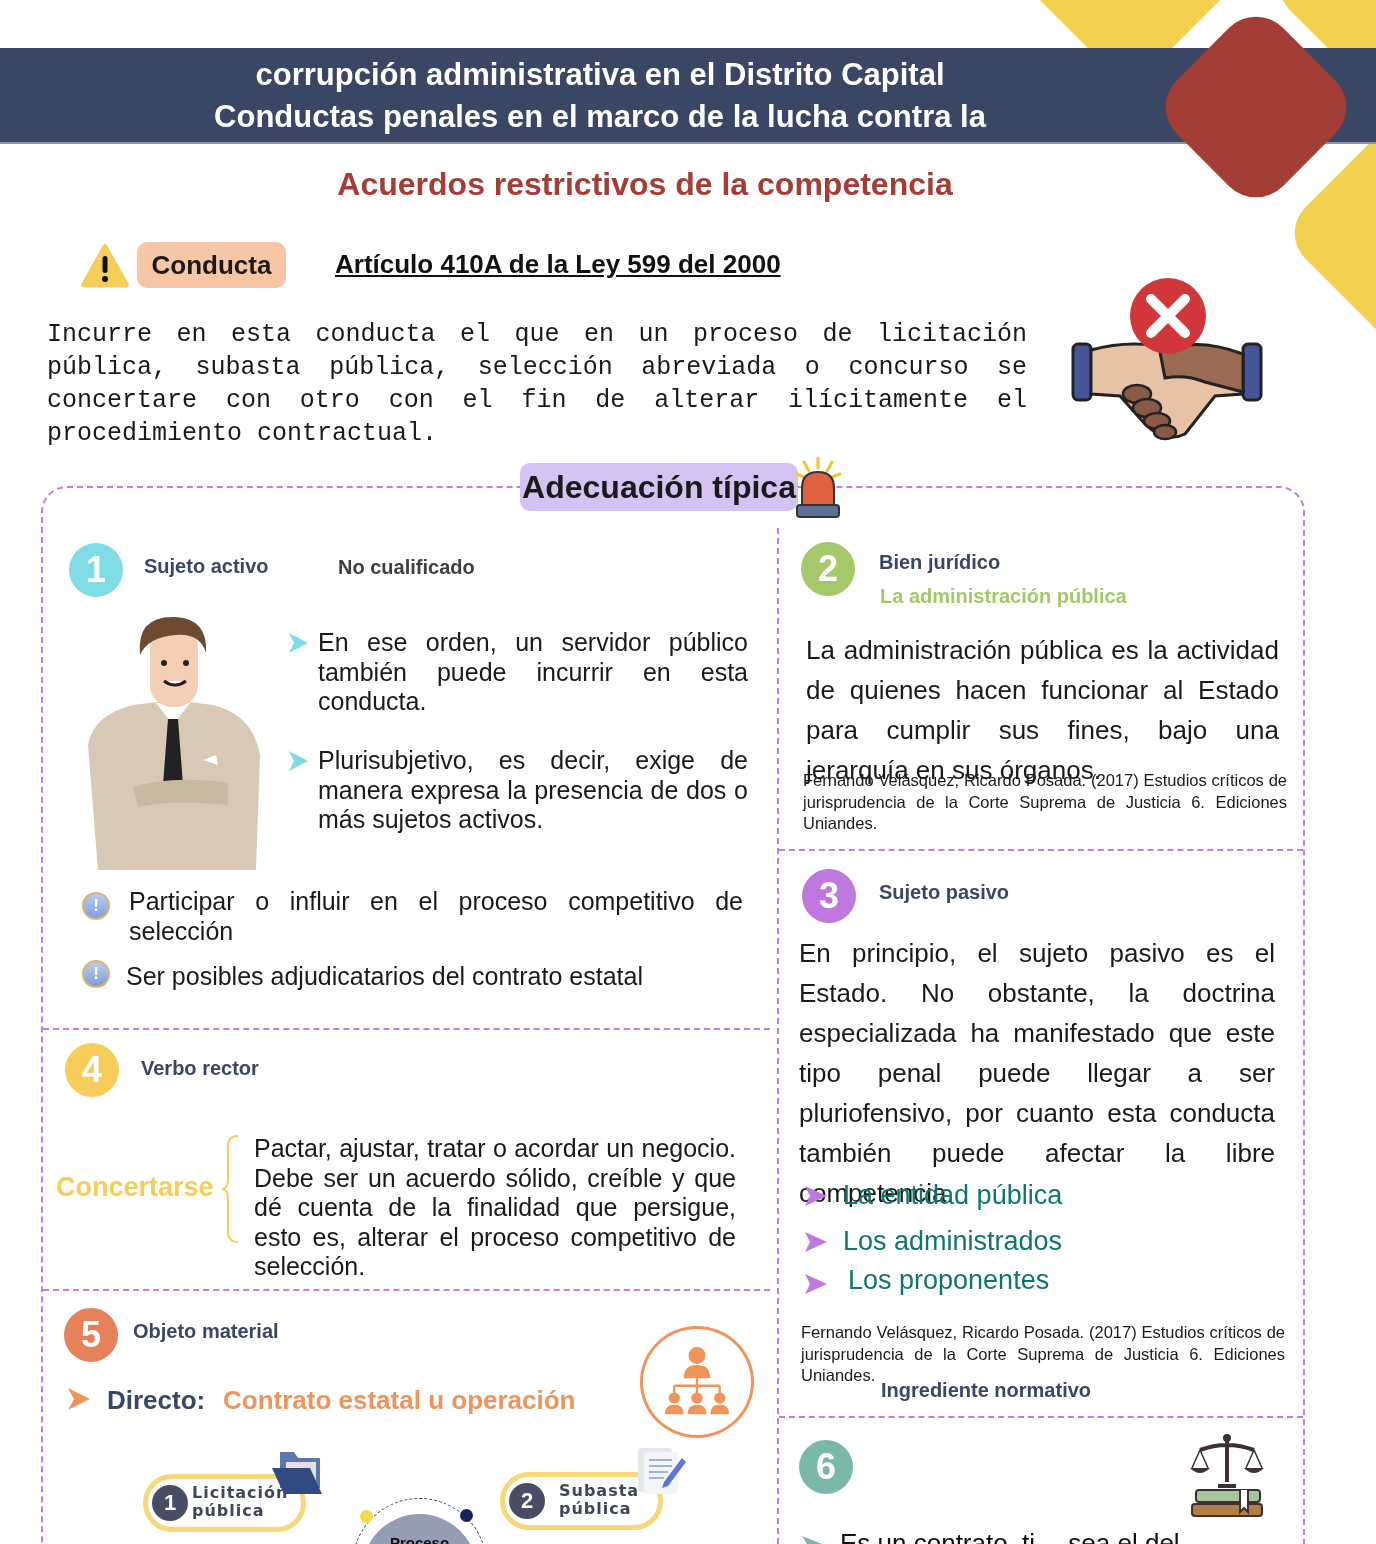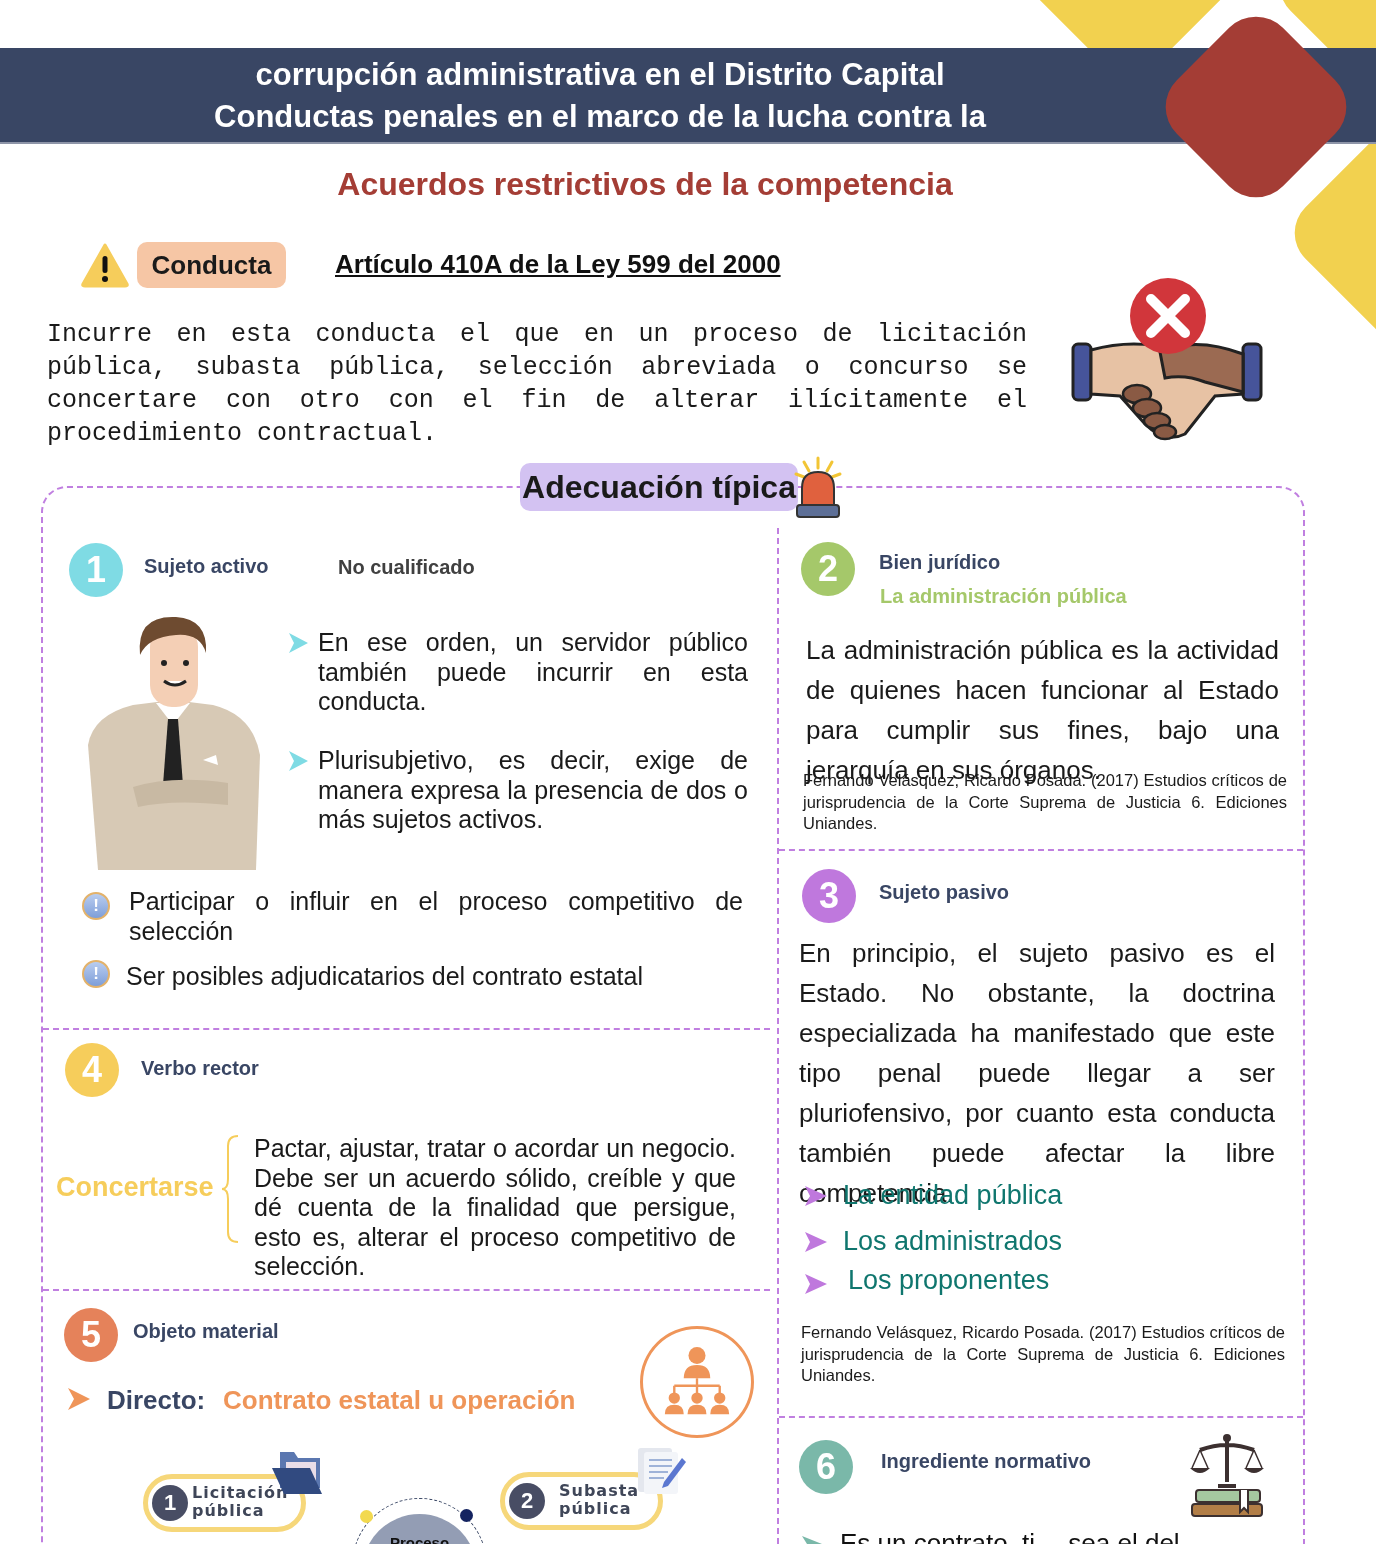--- a/index.html
+++ b/index.html
@@ -229,21 +229,21 @@
   <path d="M30 38 L48 14 L52 18 L34 42 L28 44 Z" fill="#5b77d0"></path>
 </svg>
 
 <div class="proc-circle-ring"></div>
 <div class="proc-circle"></div>
 <div class="proc-circle-text">Proceso</div>
 <div class="dot" style="left:360px; top:1510px; background:#f2d94f;"></div>
 <div class="dot" style="left:460px; top:1509px; background:#142360;"></div>
 
 <div class="num" style="left:799px; top:1440px; background:#7ab8a9;">6</div>
-<div class="sec-title" style="left:881px; top:1450px;">Ingrediente normativo</div>
+<div class="sec-title" style="left:881px; top:1379px;">Ingrediente normativo</div>
 <svg class="scale-icon" viewBox="0 0 82 88">
   <circle cx="41" cy="6" r="4" fill="#3c3030"></circle>
   <path d="M41 8 L41 50 M14 18 Q41 8 68 18" stroke="#3c3030" stroke-width="4" fill="none"></path>
   <path d="M14 18 L6 36 M14 18 L22 36 M68 18 L60 36 M68 18 L76 36" stroke="#3c3030" stroke-width="1.5"></path>
   <path d="M4 36 Q14 46 24 36 Z" fill="#3c3030"></path>
   <path d="M58 36 Q68 46 78 36 Z" fill="#3c3030"></path>
   <path d="M32 52 L50 52 L50 56 L32 56 Z" fill="#3c3030"></path>
   <rect x="10" y="58" width="64" height="12" rx="3" fill="#a5c8a0" stroke="#3c3030" stroke-width="2"></rect>
   <rect x="6" y="72" width="70" height="12" rx="3" fill="#b27e47" stroke="#3c3030" stroke-width="2"></rect>
   <path d="M54 58 L54 80 L58 76 L62 80 L62 58" fill="#fff" stroke="#3c3030" stroke-width="2"></path>

